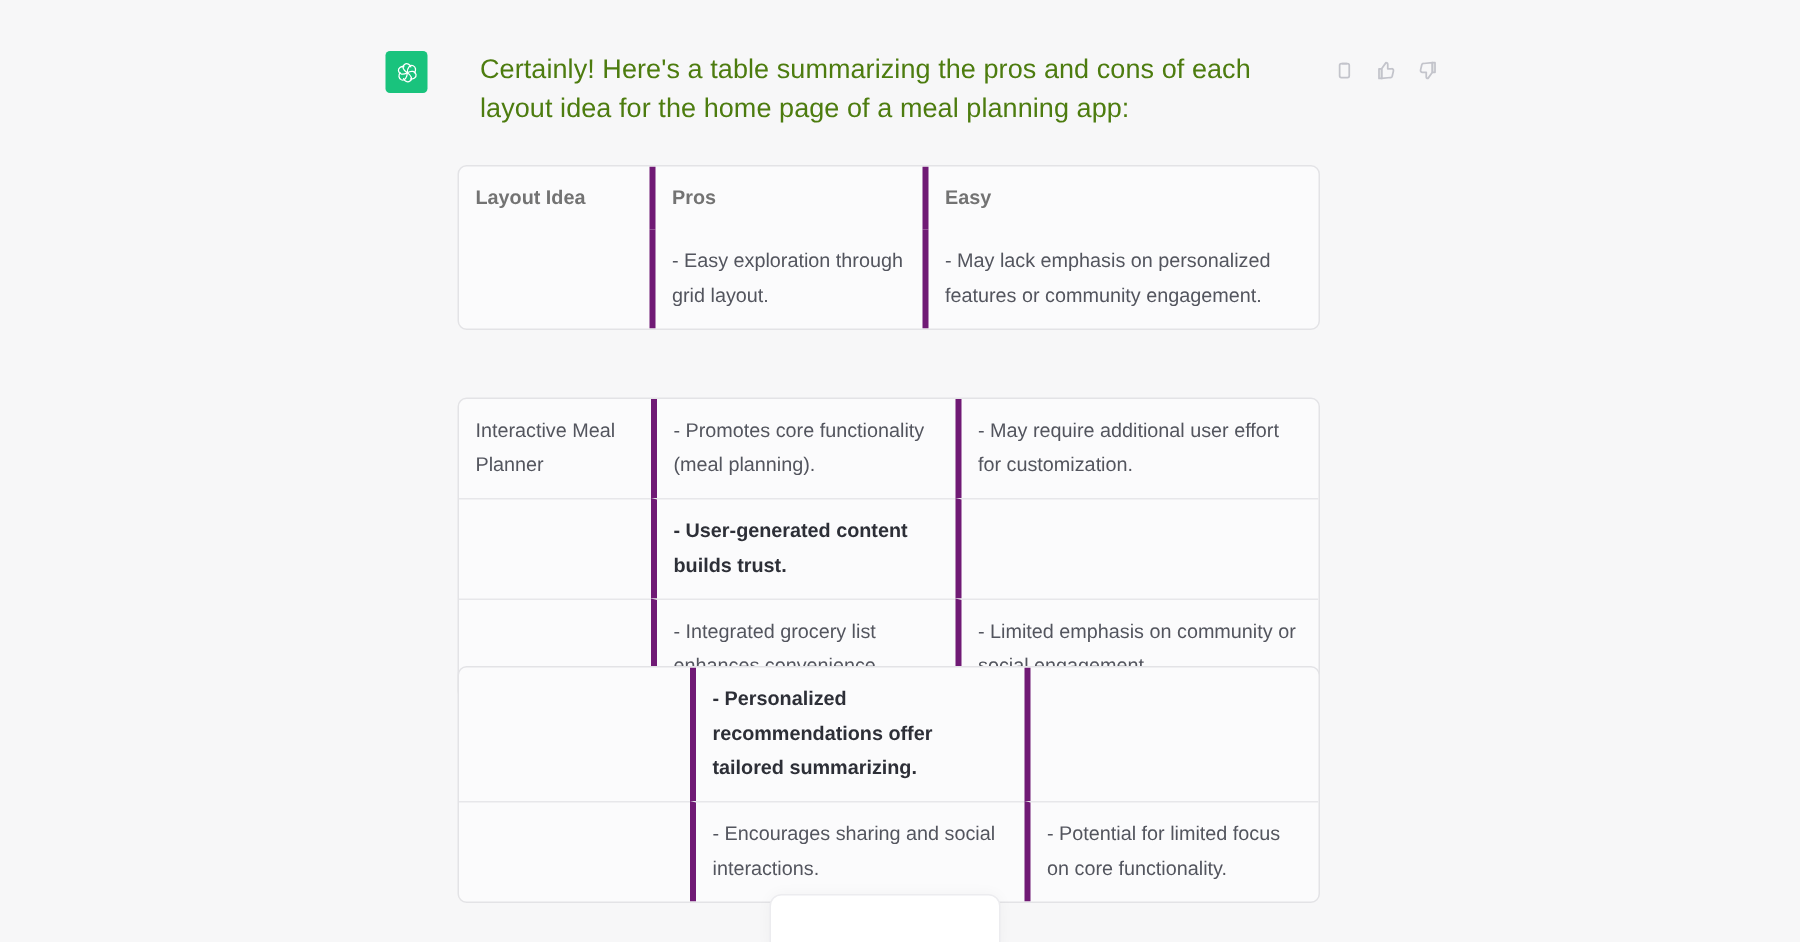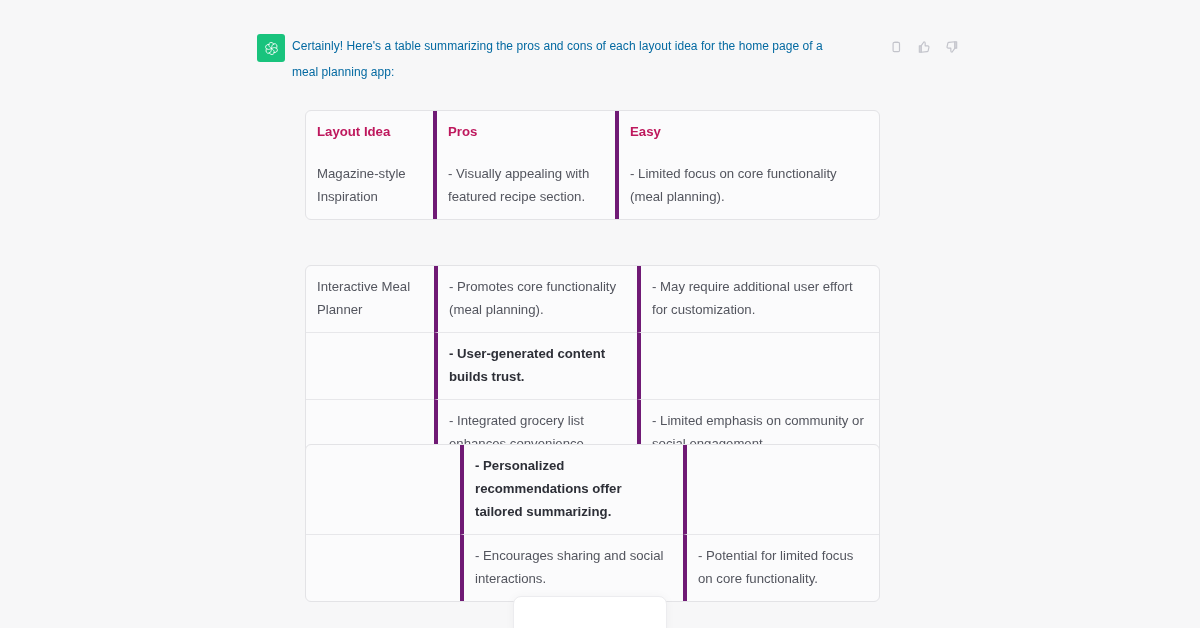--- a/index.html
+++ b/index.html
@@ -35,26 +35,26 @@
     border-radius: 3px;
     background: #19c37d;
     display: flex;
     align-items: center;
     justify-content: center;
   }
   .avatar svg { display: block; }
 
   .msg-text {
     position: absolute;
-    left: 292px;
+    left: 320px;
     top: 33px;
     width: 560px;
-    font-size: 12px;
+    font-size: 18px;
     line-height: 26px;
-    color: #0369a1;
+    color: #4d7c0f;
     letter-spacing: 0.05px;
   }
 
   .actions {
     position: absolute;
     left: 886px;
     top: 37px;
     display: flex;
     gap: 9px;
     align-items: center;
@@ -92,21 +92,21 @@
     vertical-align: top;
     text-align: left;
     font-weight: normal;
     color: #53555e;
   }
   .tbl tr:first-child td, .tbl tr:first-child th { border-top: none; }
   .tbl td:first-child, .tbl th:first-child { border-left: none; }
 
   .tbl th {
     font-weight: bold;
-    color: #be185d;
+    color: #737373;
     padding-top: 9px;
     padding-bottom: 10px;
     font-size: 13.2px;
   }
   .tbl td.bold {
     font-weight: bold;
     color: #2d2f37;
   }
   .tbl td.tall { height: 52px; }
 
@@ -190,23 +190,23 @@
       </colgroup>
     <thead>
       <tr>
         <th>Layout Idea</th>
         <th>Pros</th>
         <th>Easy</th>
       </tr>
     </thead>
     <tbody>
       <tr>
-        <td>Magazine-style Inspiration</td>
-        <td>- Visually appealing with featured recipe section.</td>
-        <td>- Limited focus on core functionality (meal planning).</td>
+        <td></td>
+        <td>- Easy exploration through grid layout.</td>
+        <td>- May lack emphasis on personalized features or community engagement.</td>
       </tr>
     </tbody>
   </table>
 
   <table class="tbl" id="table-2">
     <colgroup>
         <col class="c1">
         <col class="c2">
         <col class="c3">
       </colgroup>

